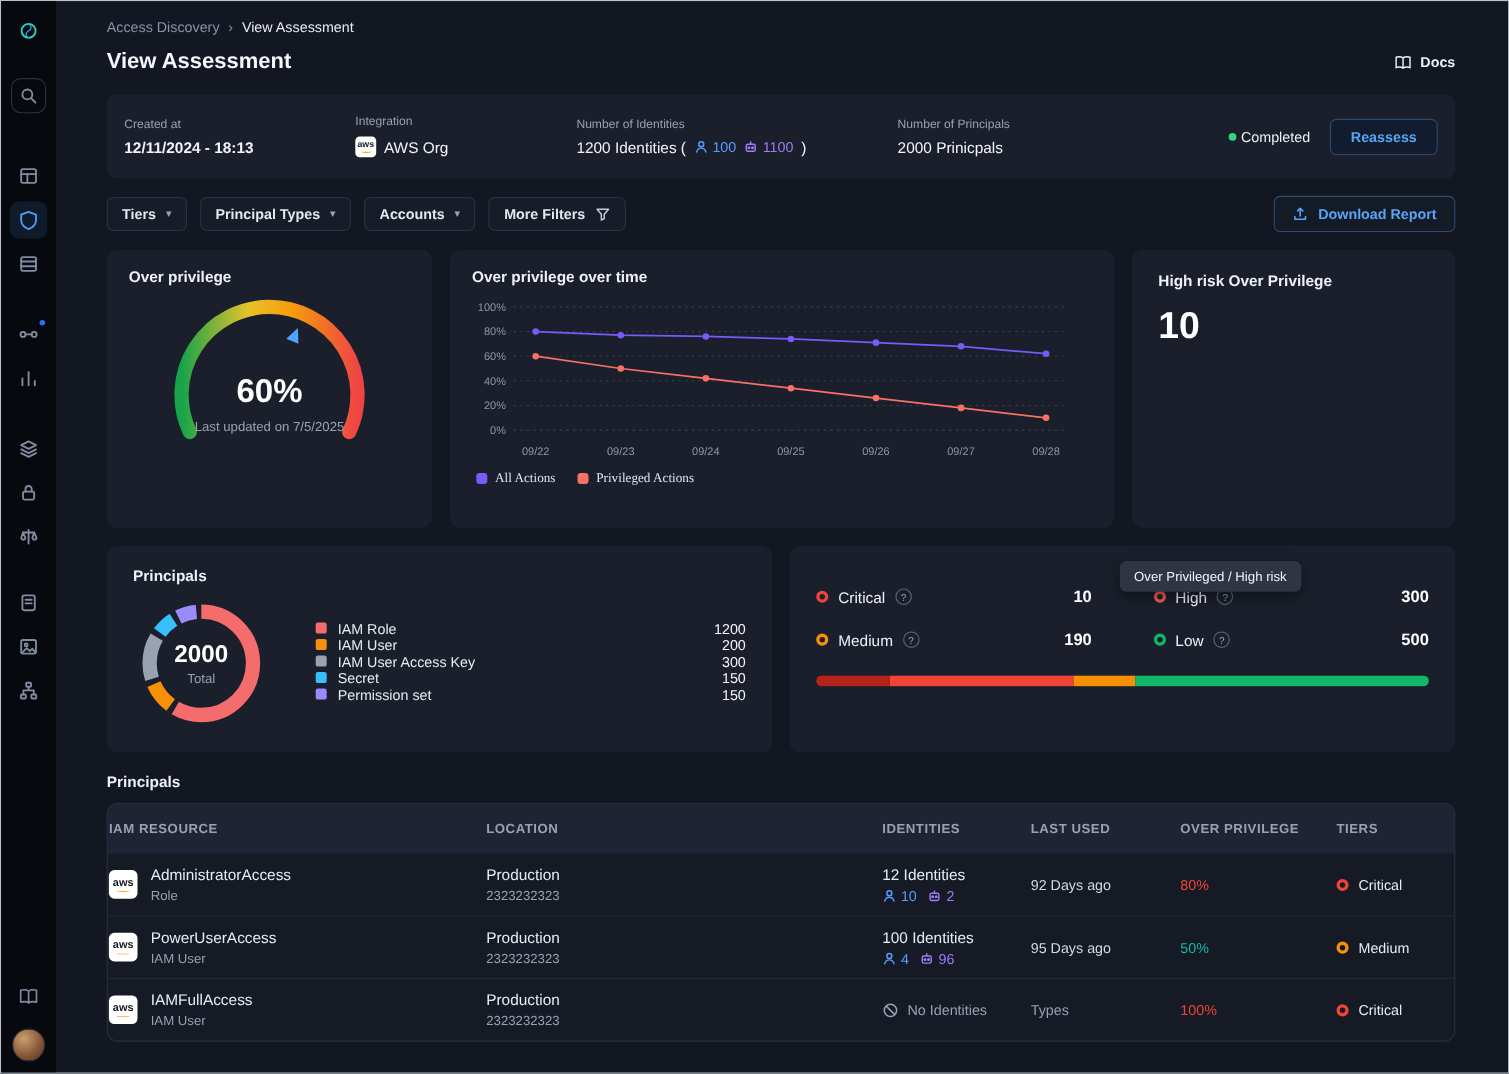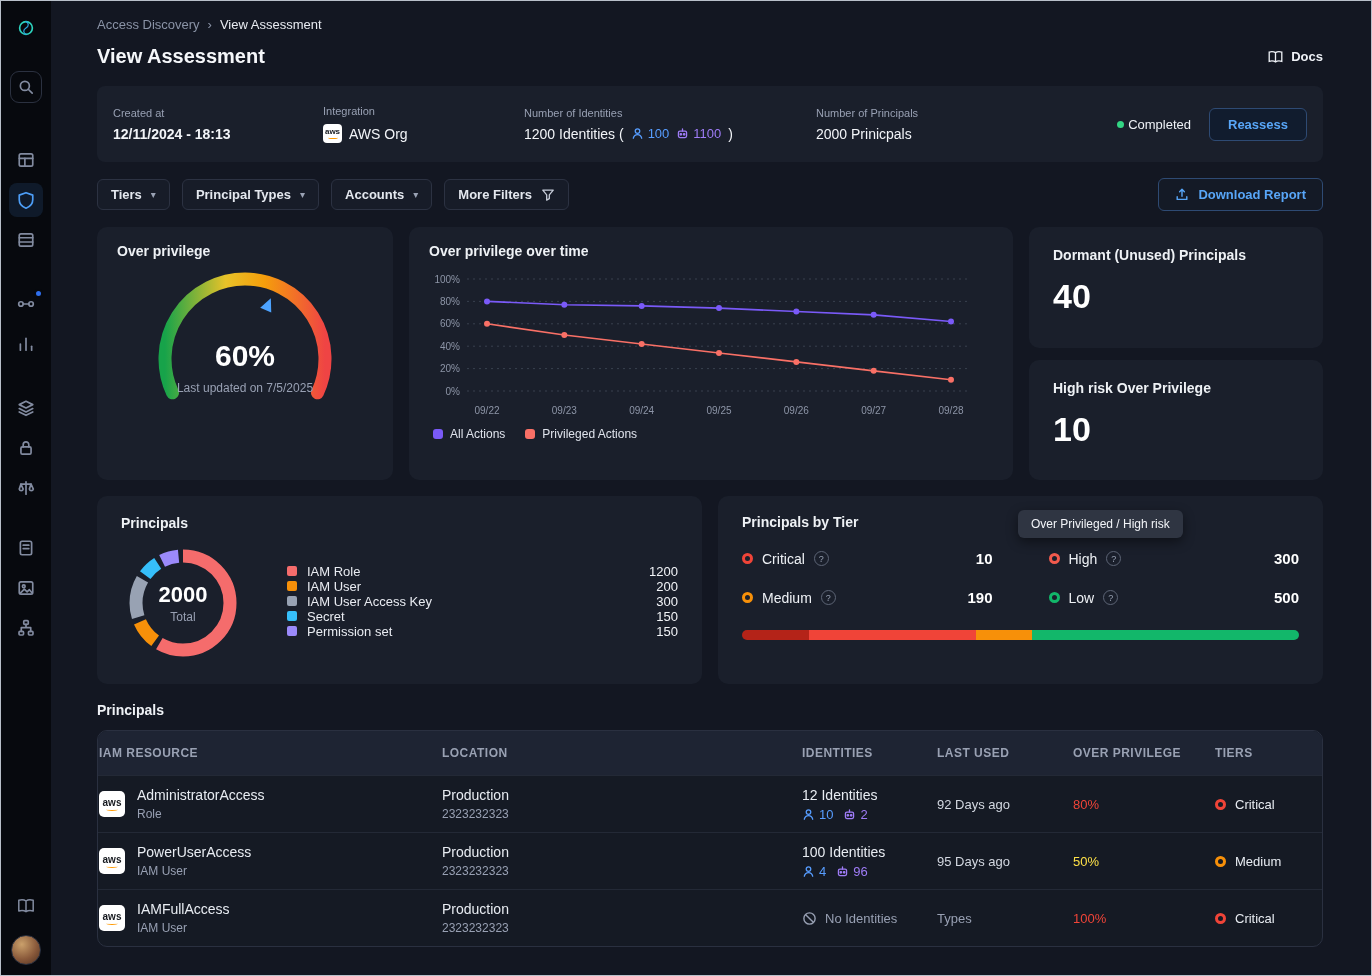--- a/index.html
+++ b/index.html
@@ -62,21 +62,21 @@
 
   
   .gauge-wrap { position:relative; width:250px; margin:0 auto; }
   .gauge-wrap svg { display:block; }
   .gauge-value { position:absolute; top:80px; left:0; width:100%; text-align:center; font-size:30px; font-weight:700; color:#ffffff; }
   .gauge-sub { position:absolute; top:122px; left:0; width:100%; text-align:center; font-size:12px; color:#98a0b3; }
 
   
   .chart-card { display:flex; flex-direction:column; }
   #line-svg { margin-top:10px; }
-  .legend-row { display:flex; gap:20px; margin-top:8px; margin-left:4px; }
+  .legend-row { display:flex; gap:20px; margin-top:8px; margin-left:4px;font-family:Liberation Serif, serif; }
   .legend-item { display:flex; align-items:center; gap:7px; font-size:12px; color:#dfe3ec; }
   .legend-swatch { width:10px; height:10px; border-radius:3px; }
 
   
   .row2 { display:grid; grid-template-columns:1fr 1fr; gap:16px; margin-bottom:18px; }
   .row2 > .card { height:188px; }
   .principals-card { display:flex; align-items:center; gap:42px; padding:18px 24px; }
   .donut-col { display:flex; flex-direction:column; gap:10px; }
   .donut-wrap { position:relative; width:124px; height:124px; margin-top:6px; }
   .donut-center { position:absolute; inset:0; display:flex; flex-direction:column; align-items:center; justify-content:center; }
@@ -388,24 +388,20 @@
             </div>
           <div class="legend-item">
               <span class="legend-swatch" style="background: rgb(249, 112, 102);"></span>
               <span>Privileged Actions</span>
             </div>
         </div>
       </div>
 
       <div class="stat-stack">
         <div class="stat-card">
-          <div class="card-title">Dormant (Unused) Principals</div>
-          <div class="stat-value">40</div>
-        </div>
-        <div class="stat-card">
           <div class="card-title">High risk Over Privilege</div>
           <div class="stat-value">10</div>
         </div>
       </div>
     </div>
 
     <div class="row2">
       <div class="card principals-card">
         <div class="donut-col">
           <div class="card-title" style="position:absolute;">Principals</div>
@@ -446,21 +442,20 @@
             </div>
           <div class="dl-row">
               <span class="donut-swatch" style="background: rgb(155, 138, 251);"></span>
               <span>Permission set</span>
               <span class="dl-value">150</span>
             </div>
         </div>
       </div>
 
       <div class="card tiers-card">
-        <div class="card-title">Principals by Tier</div>
         <div class="tier-tooltip">Over Privileged  / High risk</div>
         <div class="tier-grid">
           <div class="tier-item">
             <span class="tier-ring" style="border-color: rgb(240, 68, 56);"></span>
             <span class="tier-label">Critical</span>
             <span class="help-ic">?</span>
             <span class="tier-value">10</span>
           </div>
           <div class="tier-item">
             <span class="tier-ring" style="border-color: rgb(242, 90, 77);"></span>
@@ -575,21 +570,21 @@
                     <rect x="3" y="5" width="10" height="8" rx="1.8"></rect>
                     <line x1="8" y1="5" x2="8" y2="2.4"></line>
                     <circle cx="6" cy="9" r=".9" fill="#9f7cf7"></circle>
                     <circle cx="10" cy="9" r=".9" fill="#9f7cf7"></circle>
                   </svg></span>
                 <span>96</span>
               </span>
           </div>
         </div>
         <div class="lastused">95 Days ago</div>
-        <div class="op-value" style="color: #fde047;">50%</div>
+        <div class="op-value" style="color: #14b8a6;">50%</div>
         <div class="tier-cell">
             <span class="row-tier-ring" style="border-color: rgb(247, 144, 9);"></span>
             <span>Medium</span>
           </div>
       </div>
 
       <div class="t-grid t-row">
         <div class="res-cell">
           <span class="aws-badge">
               <b>aws</b>

